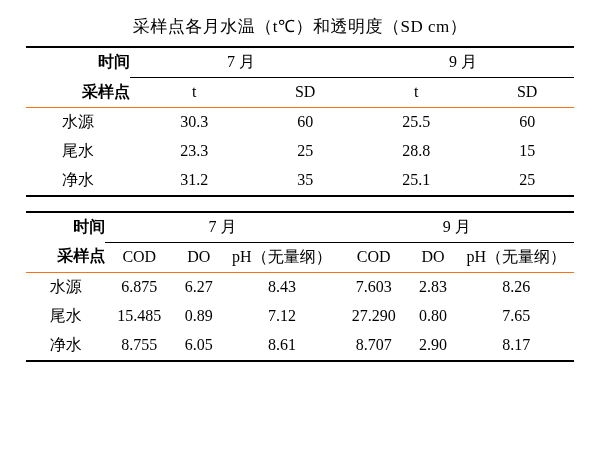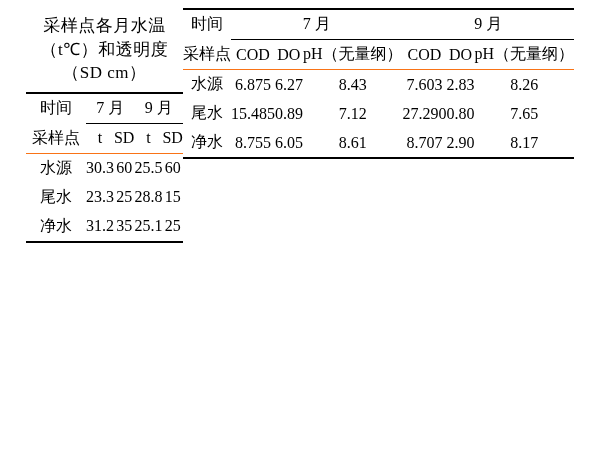--- a/index.html
+++ b/index.html
@@ -13,21 +13,21 @@
     font-family: "Liberation Serif", serif;
     color: #000000;
     overflow: hidden;
   }
   .page {
     width: 600px;
     height: 450px;
     box-sizing: border-box;
     padding: 8px 26px 0 26px;
     display: flex;
-    flex-direction: row;
+    flex-direction: column;
   }
   .table-block {
     width: 100%;
   }
   .caption {
     text-align: center;
     font-size: 17px;
     font-family: "Liberation Serif", serif;
     padding: 6px 0 8px 0;
     letter-spacing: 0.5px;
@@ -52,22 +52,23 @@
     border-top: 2.5px solid #000;
   }
   .rule-bottom td {
     border-bottom: 2.5px solid #000;
   }
   .thin-under td {
     border-bottom: 1px solid #f97316;
     margin-top: 32px;
   }
   .hdr-left {
-    text-align: center;
+    text-align: right;
     width: 100px;
+    font-weight: bold;
   }
   .grp-underline {
     border-bottom: 1px solid #000;
   }
   .gap {
     height: 14px;
   }
   .t1 .col-lab { width: 104px; }
   .t1 .col-v { width: 124px; }
   .t2 .col-lab { width: 96px; }

